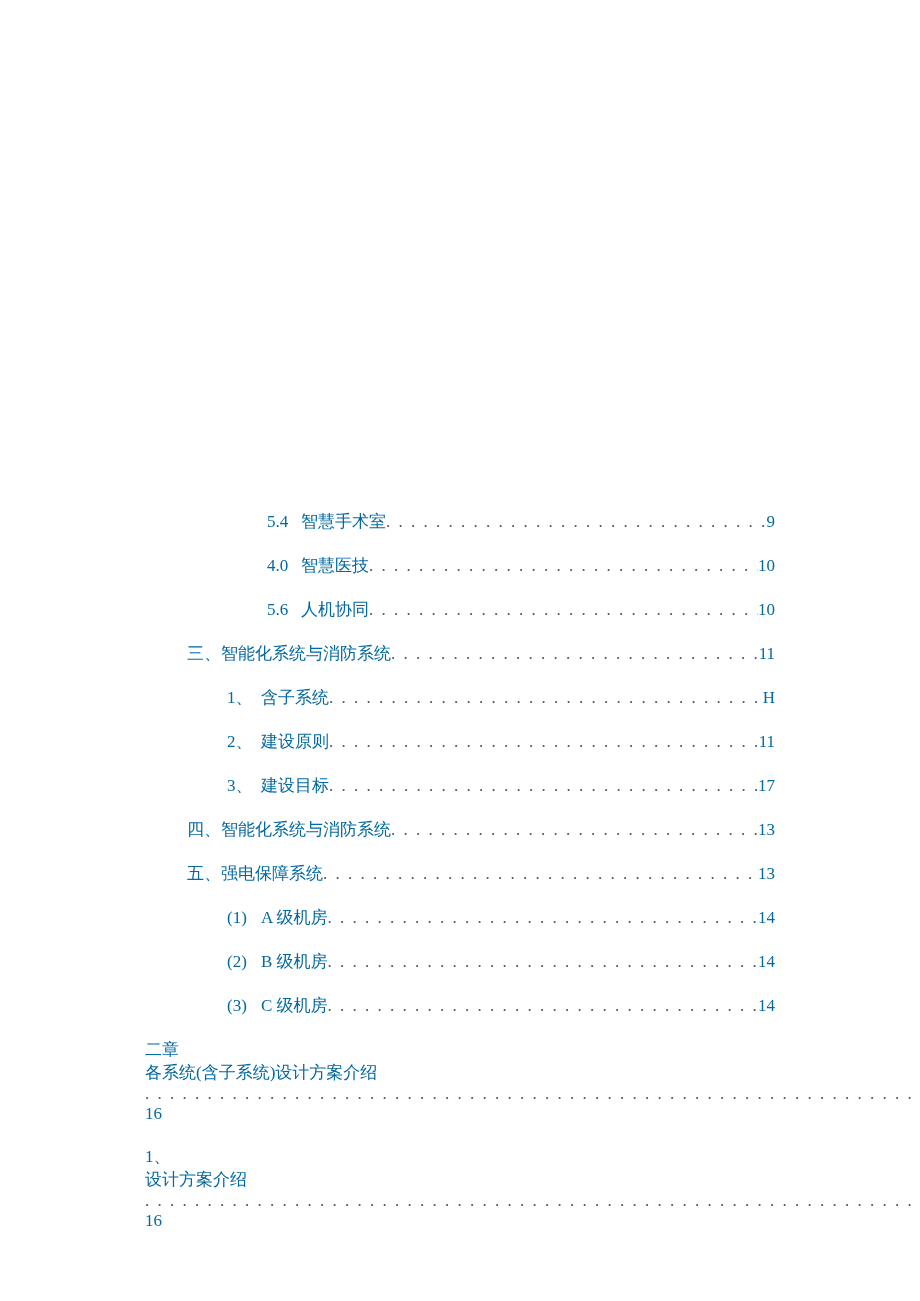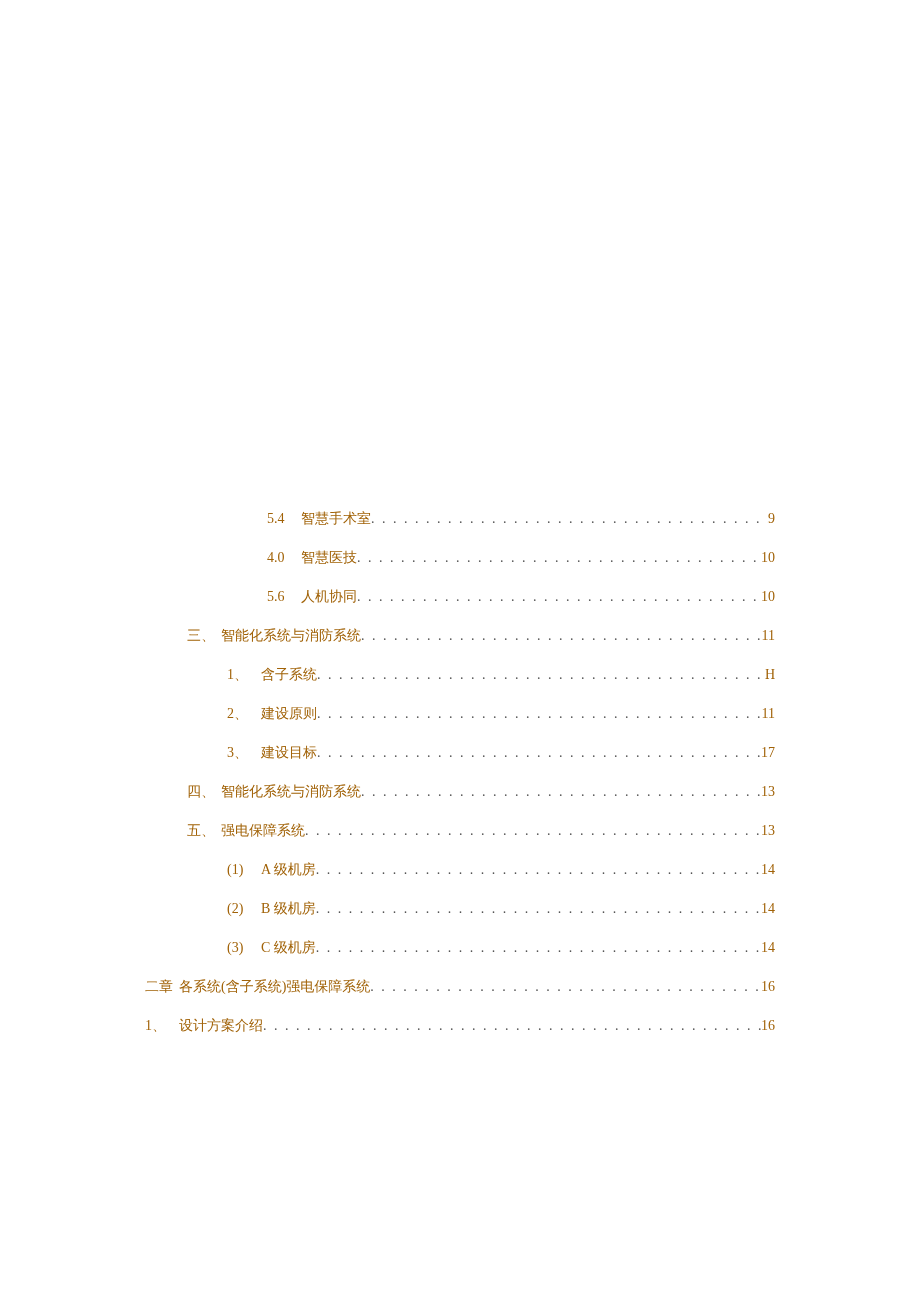--- a/index.html
+++ b/index.html
@@ -17,43 +17,43 @@
     height: 1301px;
     position: relative;
     box-sizing: border-box;
     padding: 510px 145px 0 145px;
   }
   .toc-line {
     display: flex;
     align-items: baseline;
     white-space: nowrap;
     margin-bottom: 21px;
-    font-size: 14px;
-    color: #a16207;
+    font-size: 17px;
+    color: #0369a1;
   }
   .toc-label {
     flex: 0 0 auto;
   }
   .toc-title {
     flex: 0 0 auto;
   }
   .toc-dots {
     flex: 1 1 auto;
     overflow: hidden;
     letter-spacing: 2px;
     color: #555;
   }
   .toc-dots::before {
     content: ". . . . . . . . . . . . . . . . . . . . . . . . . . . . . . . . . . . . . . . . . . . . . . . . . . . . . . . . . . . . . . . . . . . . . . . . . . . . . . . . . . . . . . . . . . .";
   }
   .toc-page {
     flex: 0 0 auto;
     text-align: right;
   }
-  .indent-0 { padding-left: 0px; }
+  .indent-0 { padding-left: 0px; flex-direction: column; }
   .indent-1 { padding-left: 42px; }
   .indent-2 { padding-left: 82px; }
   .indent-3 { padding-left: 122px; }
   .num-label {
     display: inline-block;
     min-width: 34px;
   }
 </style>
 </head>
 <body>
@@ -127,21 +127,21 @@
         <span class="toc-page">14</span>
       </div>
       <div class="toc-line indent-2">
         <span class="toc-label num-label">(3)</span>
         <span class="toc-title">C 级机房</span>
         <span class="toc-dots"></span>
         <span class="toc-page">14</span>
       </div>
       <div class="toc-line indent-0">
         <span class="toc-label num-label">二章</span>
-        <span class="toc-title">各系统(含子系统)强电保障系统</span>
+        <span class="toc-title">各系统(含子系统)设计方案介绍</span>
         <span class="toc-dots"></span>
         <span class="toc-page">16</span>
       </div>
       <div class="toc-line indent-0">
         <span class="toc-label num-label">1、</span>
         <span class="toc-title">设计方案介绍</span>
         <span class="toc-dots"></span>
         <span class="toc-page">16</span>
       </div>
     </div>

